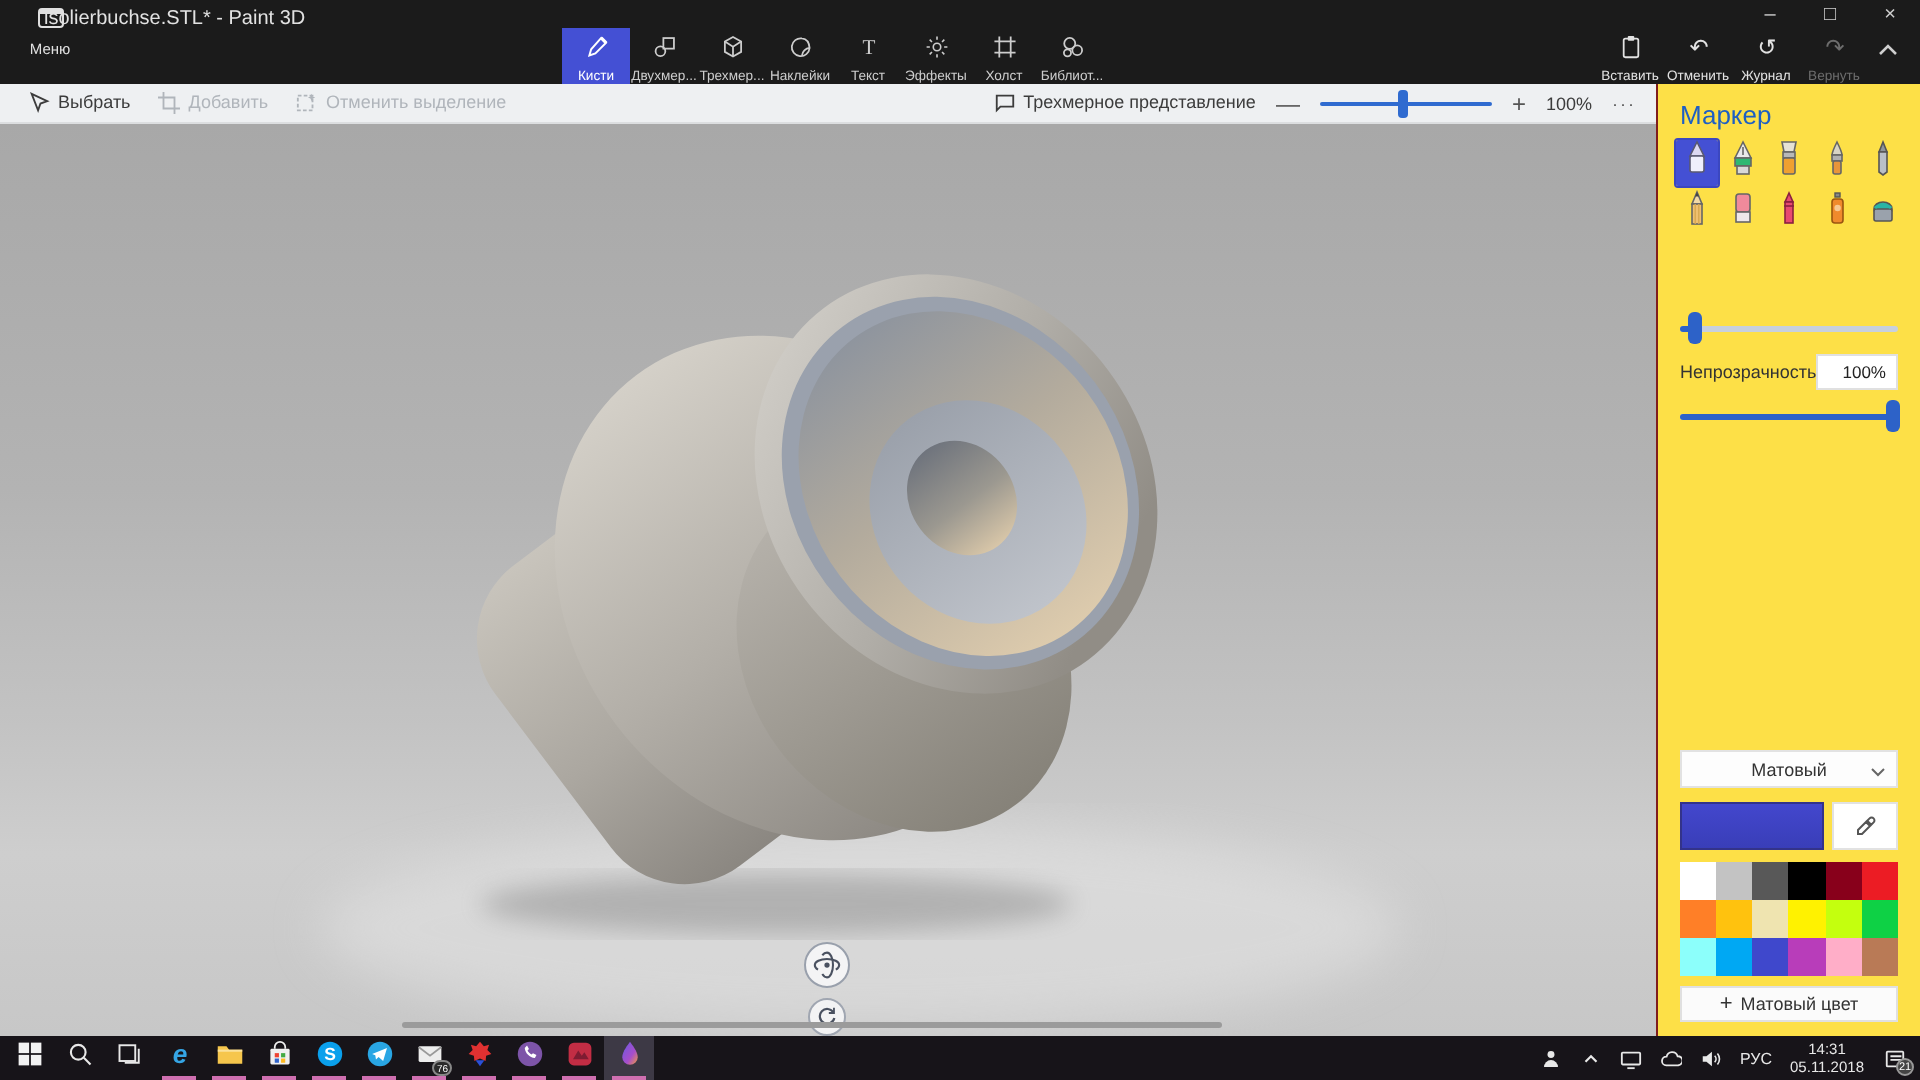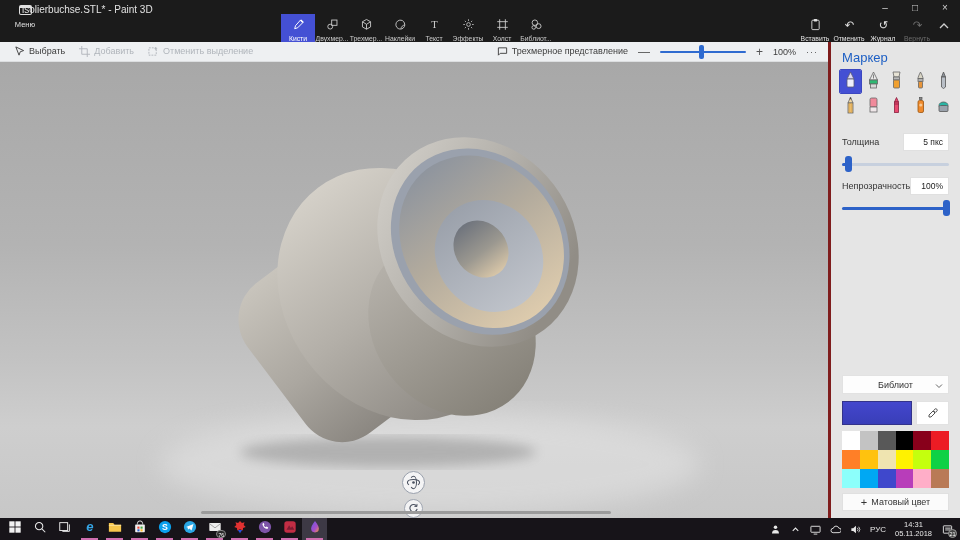--- a/index.html
+++ b/index.html
@@ -43,21 +43,21 @@
     background:linear-gradient(180deg,#a8a8a8 0%,#b3b3b3 40%,#c3c3c3 66%,#cecece 80%,#c7c7c7 100%); overflow:hidden; }
   .canvas svg.scene { position:absolute; left:0; top:0; }
   .orbit-btn { position:absolute; left:402px; top:409px; width:23px; height:23px; border-radius:50%;
     background:rgba(246,246,247,.95); border:1px solid #99a0ac; display:flex; align-items:center; justify-content:center; color:#4a5160; }
   .spin-btn { position:absolute; left:404px; top:437px; width:19px; height:19px; border-radius:50%;
     background:rgba(246,246,247,.9); border:1px solid #a0a6b1; display:flex; align-items:center; justify-content:center; color:#4a5160; }
   .orbit-btn svg { width:15px; height:15px; } .spin-btn svg { width:11px; height:11px; }
   .hscrollbar { position:absolute; left:201px; top:449px; width:410px; height:3px; background:#9b9b9b; border-radius:2px; }
 
   
-  .panel { position:absolute; left:828px; top:42px; width:132px; height:476px; background:#e5e5e5; border-left:3px solid #7f1d1d; }
+  .panel { position:absolute; left:828px; top:42px; width:132px; height:476px; background:#fde047; border-left:1px solid #7f1d1d; }
   .panel-title { position:absolute; left:11px; top:8px; font-size:13px; color:#1d5fc4; }
   .brush-grid { position:absolute; left:9px; top:28px; width:114px; display:grid; grid-template-columns:repeat(5,1fr); grid-auto-rows:23px; gap:2px; }
   .brush-cell { display:flex; align-items:center; justify-content:center; border-radius:1px; }
   .brush-cell.selected { background:#4450d4; outline:1px solid #3b47c0; }
   .brush-cell svg { width:15px; height:18px; }
   .p-row { position:absolute; left:11px; right:11px; display:flex; justify-content:space-between; align-items:center; }
   .p-label { font-size:9px; color:#333; }
   .p-input { width:46px; height:18px; background:#fff; border:1px solid #e0e0e0; font-size:8.5px; color:#222; text-align:right; padding:0 5px; line-height:17px; }
   .pslider { position:absolute; left:11px; right:11px; height:16px; }
   .pslider .track { position:absolute; left:0; right:0; top:7px; height:3px; background:#c7d0de; border-radius:2px; }
@@ -353,42 +353,38 @@
         </div>
         <div class="brush-cell">
           <span><svg viewBox="0 0 15 18">
               <path d="M3 9.5c0-2 2-3.5 4.5-3.5S12 7.5 12 9.5 10 13 7.5 13 3 11.5 3 9.5z" fill="#2ab5a5" stroke="#555" stroke-width="0.8"></path>
               <rect x="3" y="9.5" width="9" height="6" rx="1" fill="#9aa2ac" stroke="#555" stroke-width="0.8"></rect>
               <path d="M3.5 9c1-1.5 7-1.5 8 0" fill="none" stroke="#2ab5a5" stroke-width="1.5"></path>
             </svg></span>
         </div>
       </div>
 
-    <div class="p-row" style="top:90px; height:20px;">
-      <span class="p-label">Толщина</span>
-      <div class="p-input">5 пкс</div>
-    </div>
     <div class="pslider" style="top:114px;">
       <div class="track"></div>
       <div class="fill" id="thickFill" style="width: 6%;"></div>
       <div class="thumb" id="thickThumb" style="left: calc(6% - 3px);"></div>
     </div>
 
     <div class="p-row" style="top:134px; height:20px;">
       <span class="p-label">Непрозрачность</span>
       <div class="p-input">100%</div>
     </div>
     <div class="pslider" style="top:158px;">
       <div class="track"></div>
       <div class="fill" id="opFill" style="width: 100%;"></div>
       <div class="thumb" id="opThumb" style="left: calc(100% - 6px);"></div>
     </div>
 
     <div class="finish-select">
-      <span>Библиот</span>
+      <span>Матовый</span>
       <svg viewBox="0 0 8 8" fill="none" stroke="currentColor" stroke-width="1">
           <path d="M1 2.5l3 3 3-3"></path>
         </svg>
     </div>
 
     <div class="color-row">
       <div class="current-color" id="currentColor" style="background: linear-gradient(rgb(67, 71, 205), rgb(57, 62, 184));"></div>
       <div class="eyedropper-btn">
         <svg viewBox="0 0 10 10" fill="none" stroke="currentColor" stroke-width="1">
             <path d="M8.8 1.2a1.4 1.4 0 0 0-2 0L5.6 2.4l2 2L8.8 3.2a1.4 1.4 0 0 0 0-2zM5 3l2 2-4 4H1V7z"></path>

